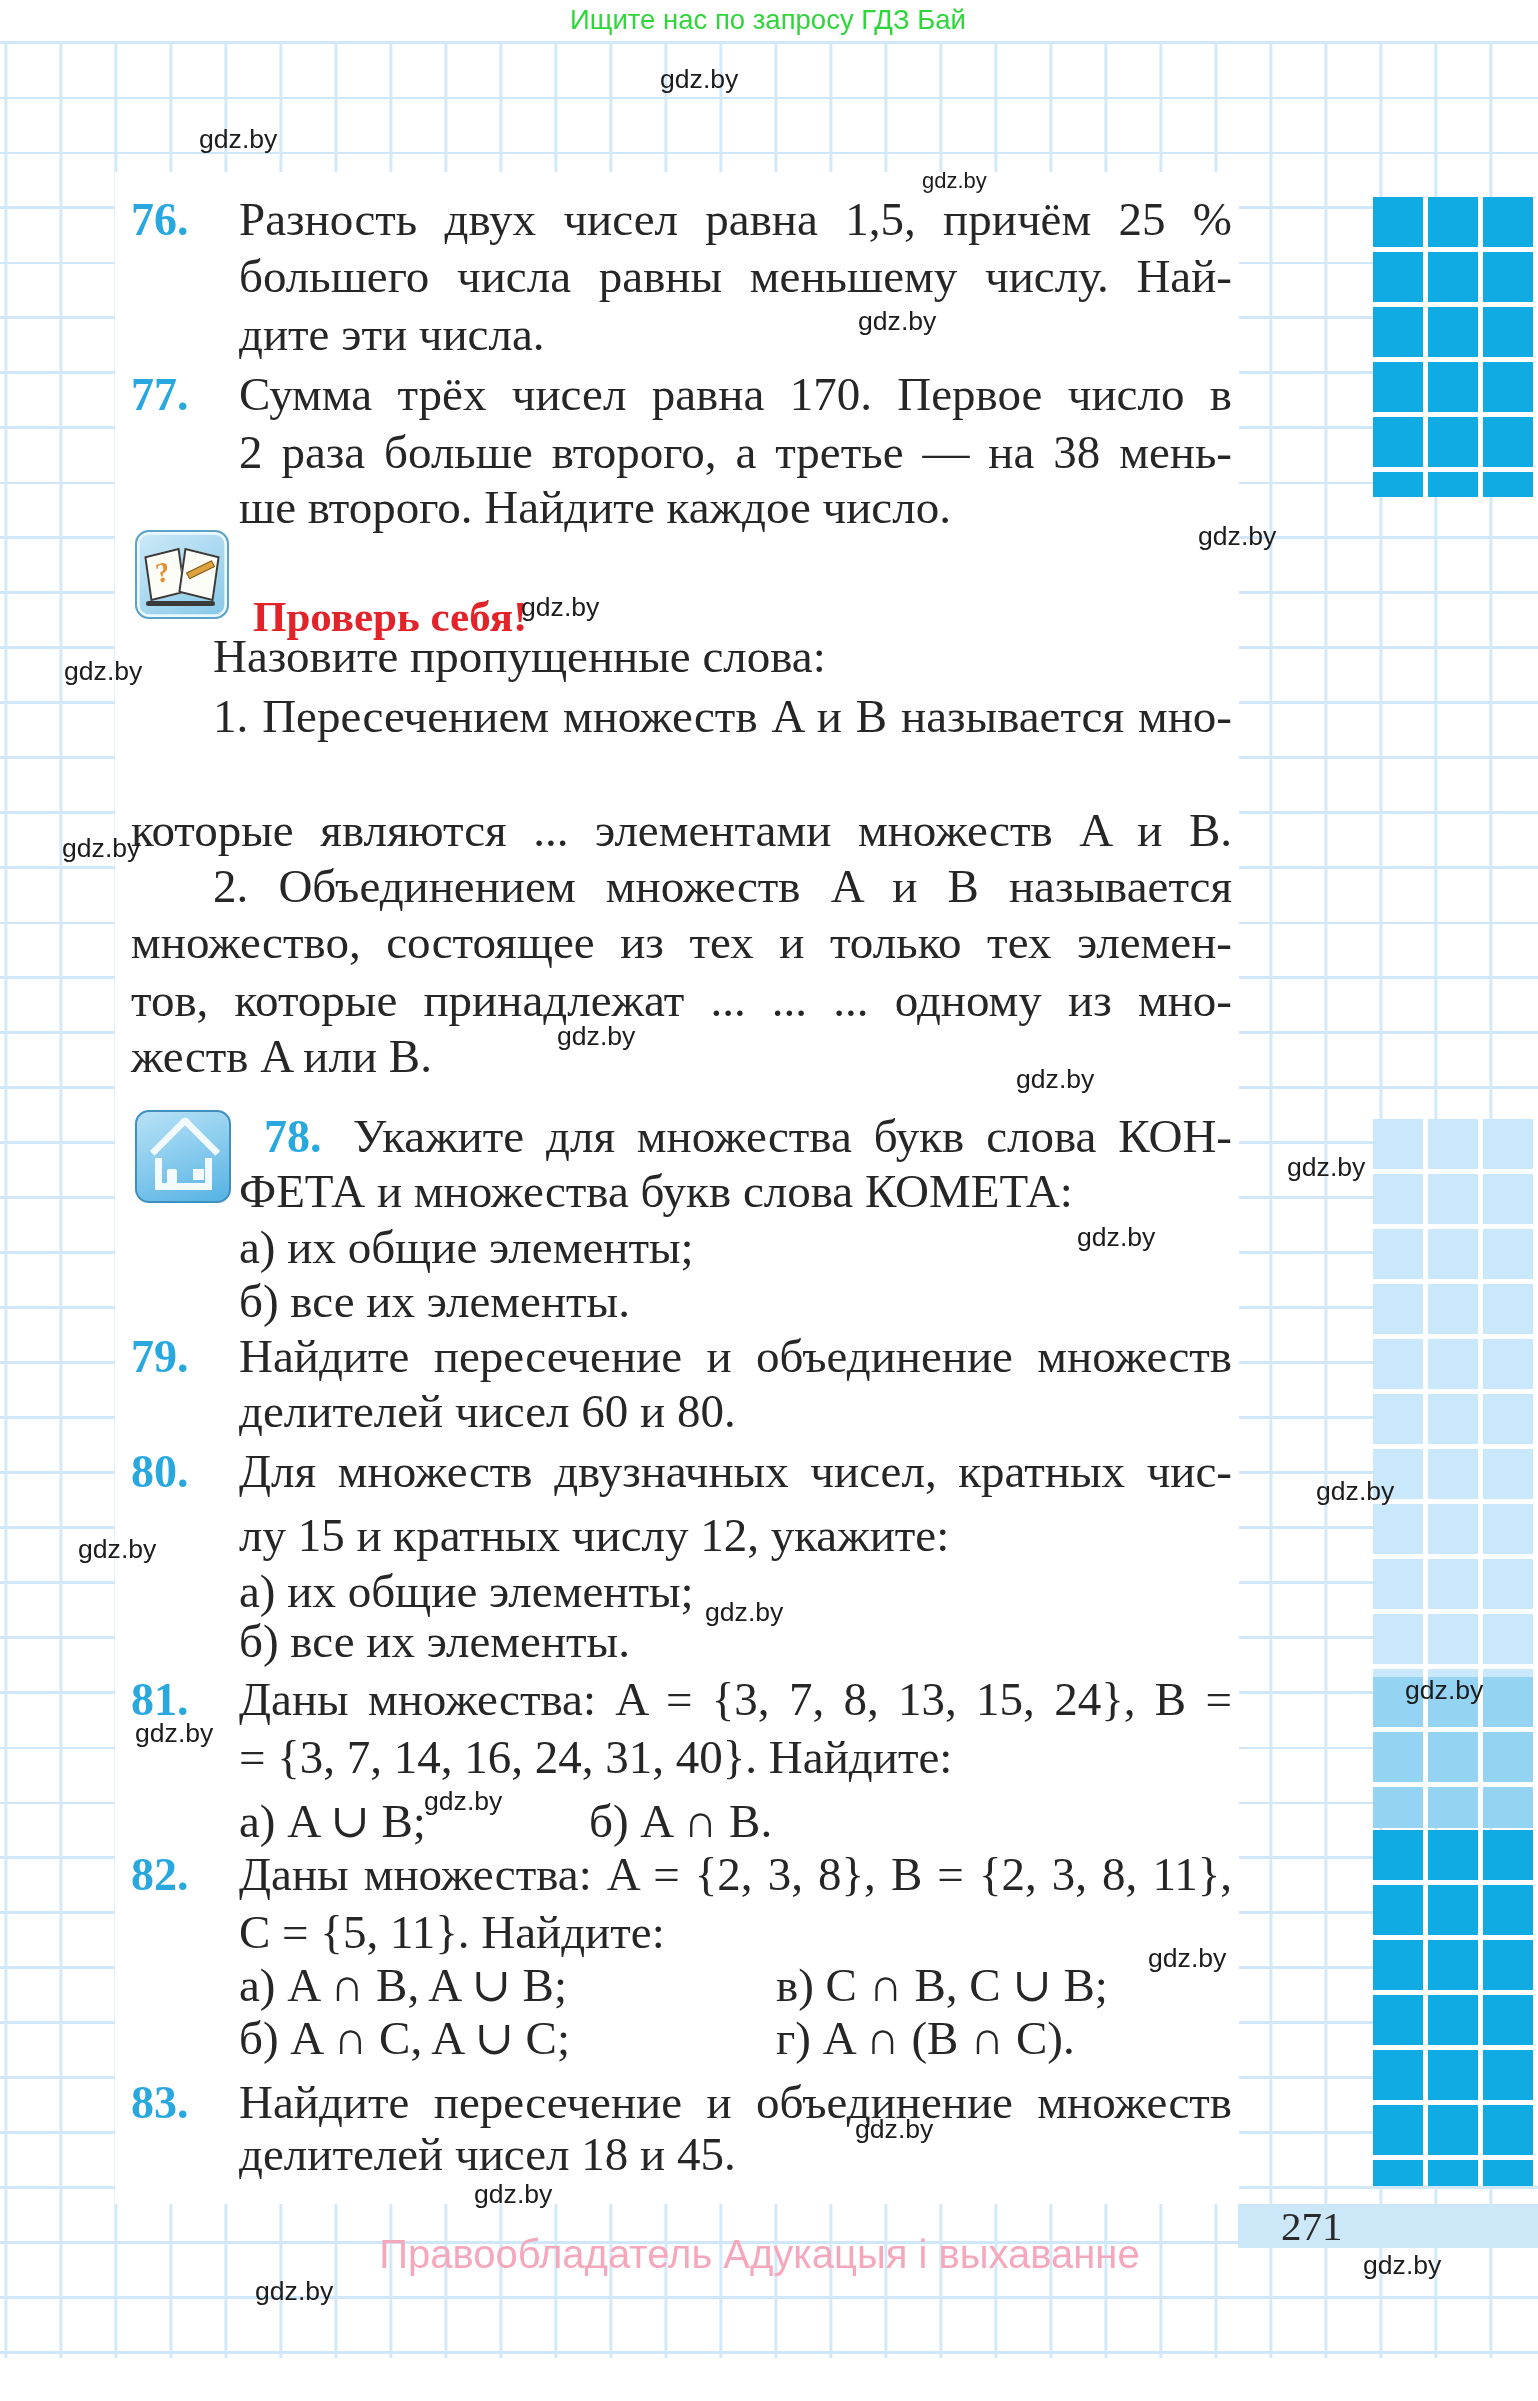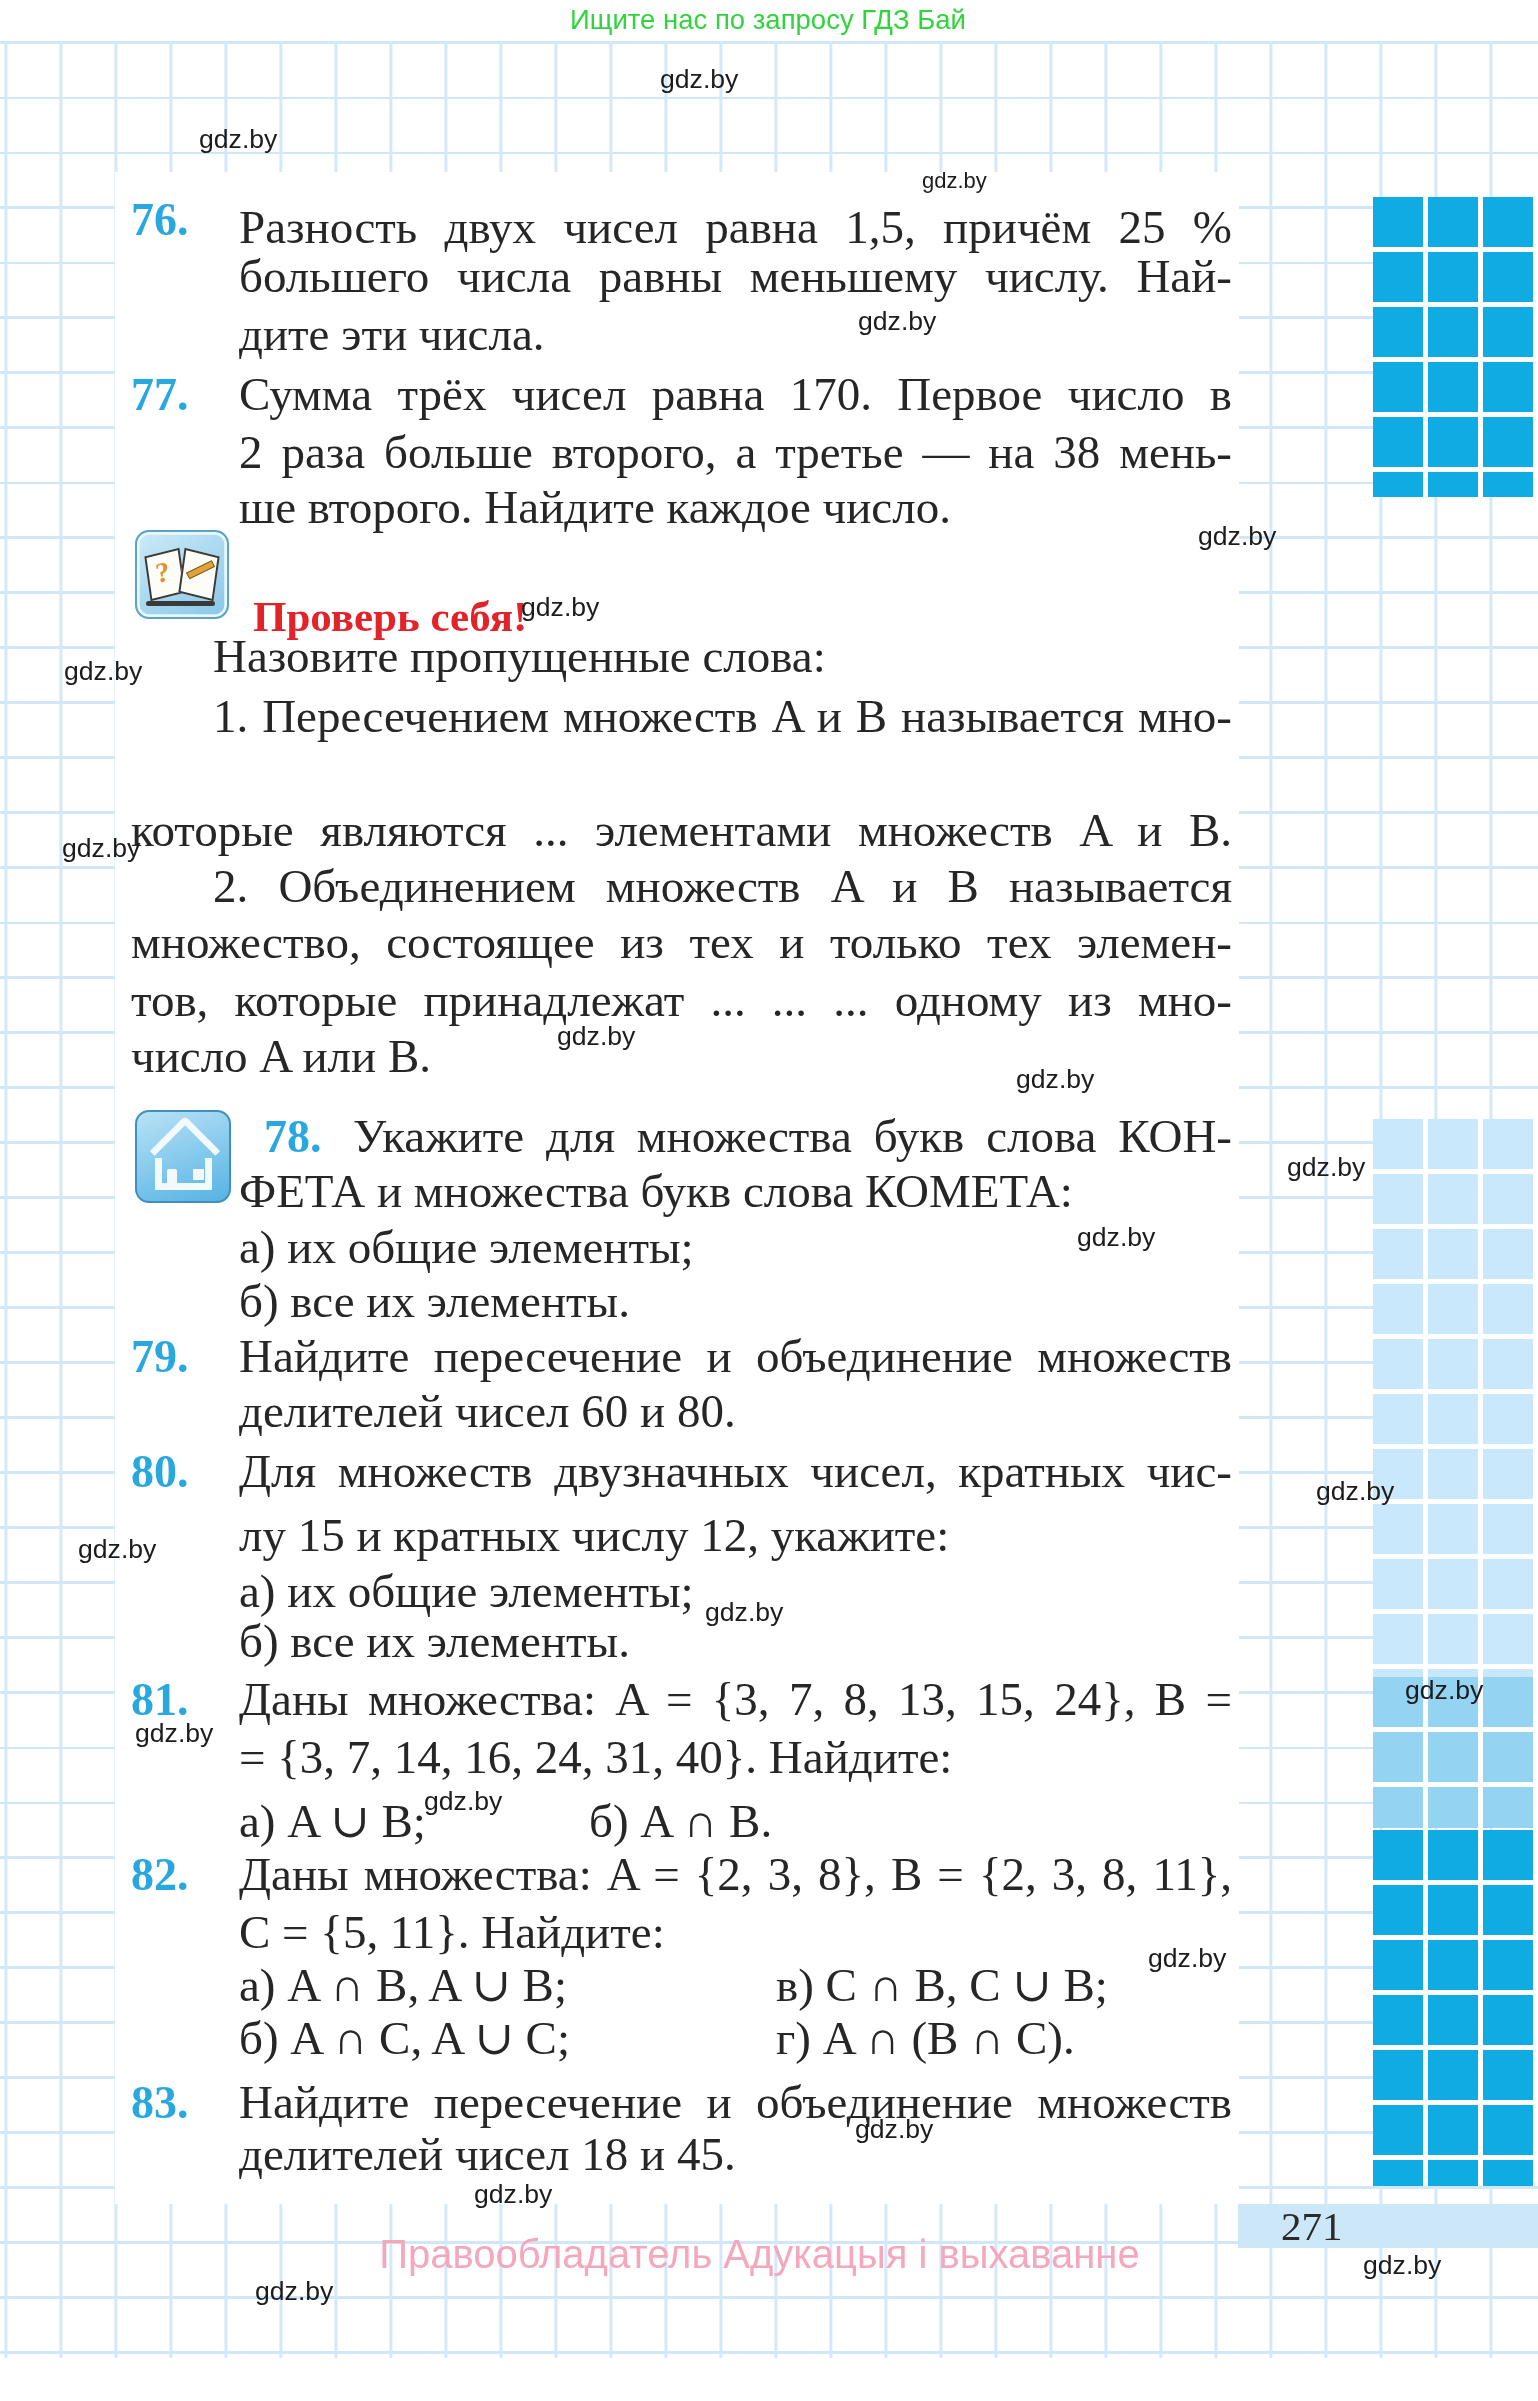--- a/index.html
+++ b/index.html
@@ -69,21 +69,21 @@
   <div class="banner">Ищите нас по запросу ГДЗ Бай</div>
 
   <div class="grid"></div>
   <div class="sq sq-top"></div>
   <div class="sq sq-light"></div>
   <div class="sq sq-med"></div>
   <div class="sq sq-bottom"></div>
   <div class="content-bg"></div>
 
   <div class="num" style="top:191px">76.</div>
-  <div class="tl just" style="top:199px;width:993px">Разность двух чисел равна 1,5, причём 25 %</div>
+  <div class="tl just" style="top:191px;width:993px">Разность двух чисел равна 1,5, причём 25 %</div>
   <div class="tl just" style="top:248px;width:993px">большего числа равны меньшему числу. Най-</div>
   <div class="tl" style="top:306px">дите эти числа.</div>
 
   <div class="num" style="top:366px">77.</div>
   <div class="tl just" style="top:366px;width:993px">Сумма трёх чисел равна 170. Первое число в</div>
   <div class="tl just" style="top:424px;width:993px">2 раза больше второго, а третье — на 38 мень-</div>
   <div class="tl" style="top:479px">ше второго. Найдите каждое число.</div>
 
   <div class="icon-book">
     <div class="bk-page bk-left">
@@ -94,21 +94,21 @@
       </div>
     <div class="bk-base"></div>
   </div>
   <div class="red-title">Проверь себя!</div>
   <div class="tl" style="left:213px;top:628px">Назовите пропущенные слова:</div>
   <div class="tl just" style="left:213px;top:688px;width:1019px">1. Пересечением множеств A и B называется мно-</div>
   <div class="tl just" style="left:131px;top:802px;width:1101px">которые являются ... элементами множеств A и B.</div>
   <div class="tl just" style="left:213px;top:858px;width:1019px">2. Объединением множеств A и B называется</div>
   <div class="tl just" style="left:131px;top:914px;width:1101px">множество, состоящее из тех и только тех элемен-</div>
   <div class="tl just" style="left:131px;top:972px;width:1101px">тов, которые принадлежат ... ... ... одному из мно-</div>
-  <div class="tl" style="left:131px;top:1028px">число A или B.</div>
+  <div class="tl" style="left:131px;top:1028px">жеств A или B.</div>
 
   <div class="icon-house">
     <div class="hs-roof"></div>
     <div class="hs-body"></div>
     <div class="hs-door"></div>
     <div class="hs-window"></div>
   </div>
   <div class="num" style="left:264px;top:1108px">78.</div>
   <div class="tl just" style="left:353px;top:1108px;width:879px">Укажите для множества букв слова КОН-</div>
   <div class="tl" style="top:1163px">ФЕТА и множества букв слова КОМЕТА:</div>

